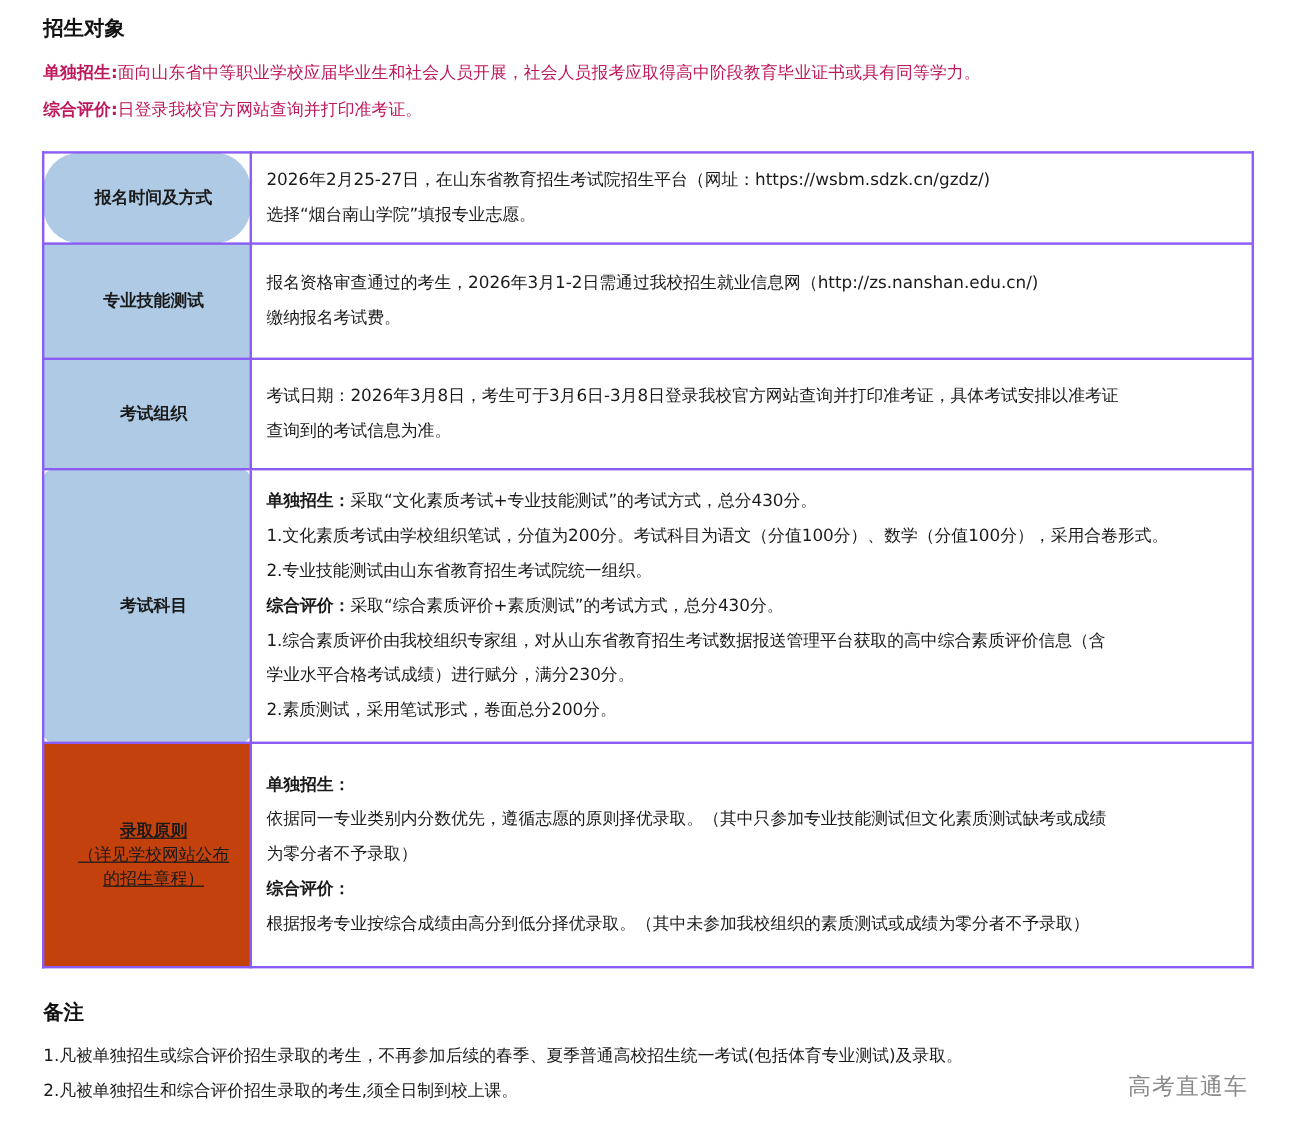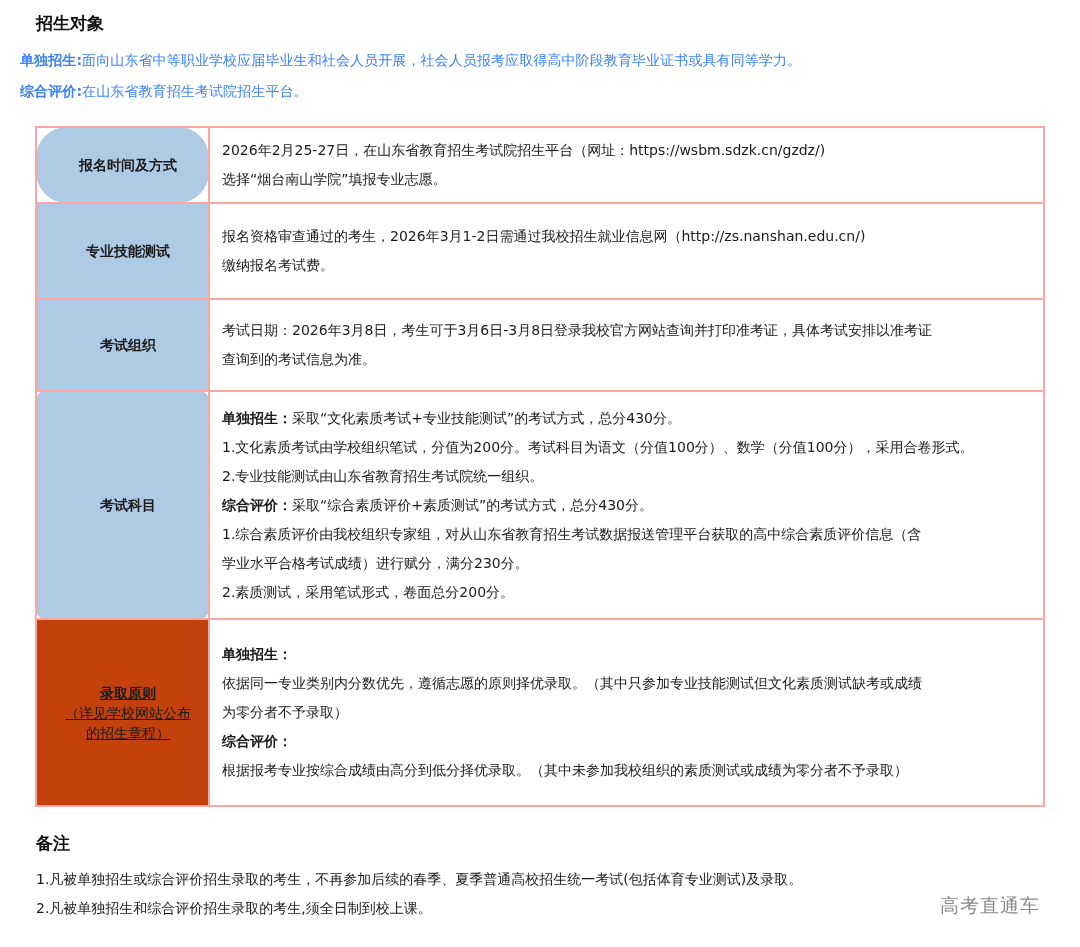--- a/index.html
+++ b/index.html
@@ -4,29 +4,29 @@
 <style>
   html, body { margin:0; padding:0; }
   body {
     width:1080px; height:947px; background:#ffffff; position:relative; overflow:hidden;
     font-family:"DejaVu Sans", "Liberation Sans", sans-serif; color:#1a1a1a;
   }
   .sec-title {
     position:absolute; left:36px; font-size:17px; font-weight:bold; color:#111;
   }
   .intro-line {
-    position:absolute; left:20px; font-size:14px; color:#3b82f6; white-space:nowrap; letter-spacing:0.1px;
+    position:absolute; left:36px; font-size:14px; color:#be185d; white-space:nowrap; letter-spacing:0.1px;
   }
   .intro-line b { font-weight:bold; }
   table.info {
     position:absolute; left:35px; top:126px; width:1010px;
     border-collapse:collapse; border:2px solid #1a1a1a;
   }
   table.info td {
-    border:2px solid #fca5a5; vertical-align:middle;padding-left:12px;
+    border:2px solid #8b5cf6; vertical-align:middle;padding-left:12px;
   }
   td.label {
     width:158px; background:#aecae5; text-align:center; font-size:14px; font-weight:bold; color:#1a1a1a;
   }
   td.label .sub { font-weight:normal; font-size:14px; line-height:20px; display:block; }
   td.label .main { display:block; line-height:20px; }
   td.content {
     padding:0 12px 0 20px; font-size:14px; line-height:29px; color:#1a1a1a;
   }
   td.content .ln { display:block; white-space:nowrap; }
@@ -37,21 +37,21 @@
   .watermark {
     position:absolute; left:940px; top:893px; font-size:19px; color:#8a8a8a; letter-spacing:1px;
   }
 </style>
 </head>
 <body>
 
 <div class="sec-title" style="top:12px;">招生对象</div>
 
 <div class="intro-line" style="top:52px;"><b>单独招生:</b><span>面向山东省中等职业学校应届毕业生和社会人员开展，社会人员报考应取得高中阶段教育毕业证书或具有同等学力。</span></div>
-<div class="intro-line" style="top:83px;"><b>综合评价:</b><span>在山东省教育招生考试院招生平台。</span></div>
+<div class="intro-line" style="top:83px;"><b>综合评价:</b><span>日登录我校官方网站查询并打印准考证。</span></div>
 
 <table class="info">
   <tbody>
       <tr style="height:76px;">
     <td class="label" style="background: rgb(174, 202, 229); border-radius: 31px;">
           <span class="main">报名时间及方式</span>
         </td>
     <td class="content">
       <span class="ln">2026年2月25-27日，在山东省教育招生考试院招生平台（网址：https://wsbm.sdzk.cn/gzdz/)</span>
       <span class="ln">选择“烟台南山学院”填报专业志愿。</span>

